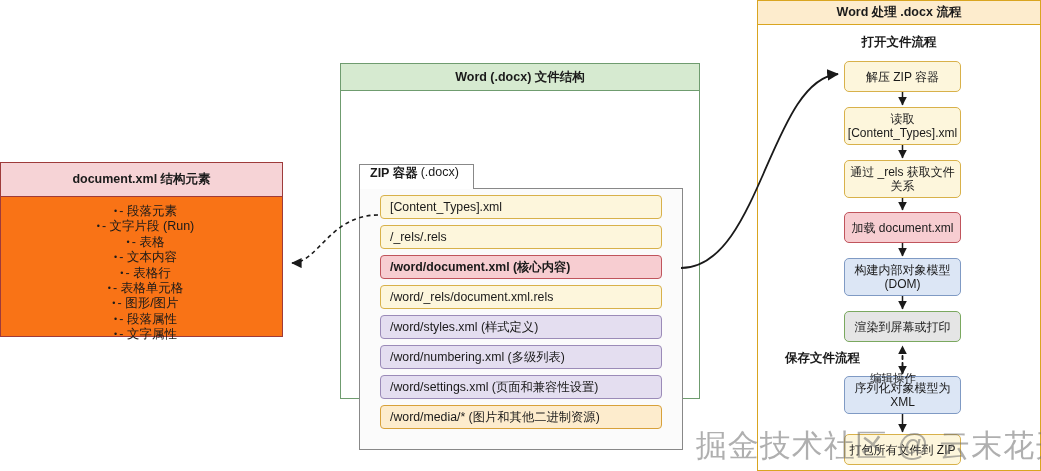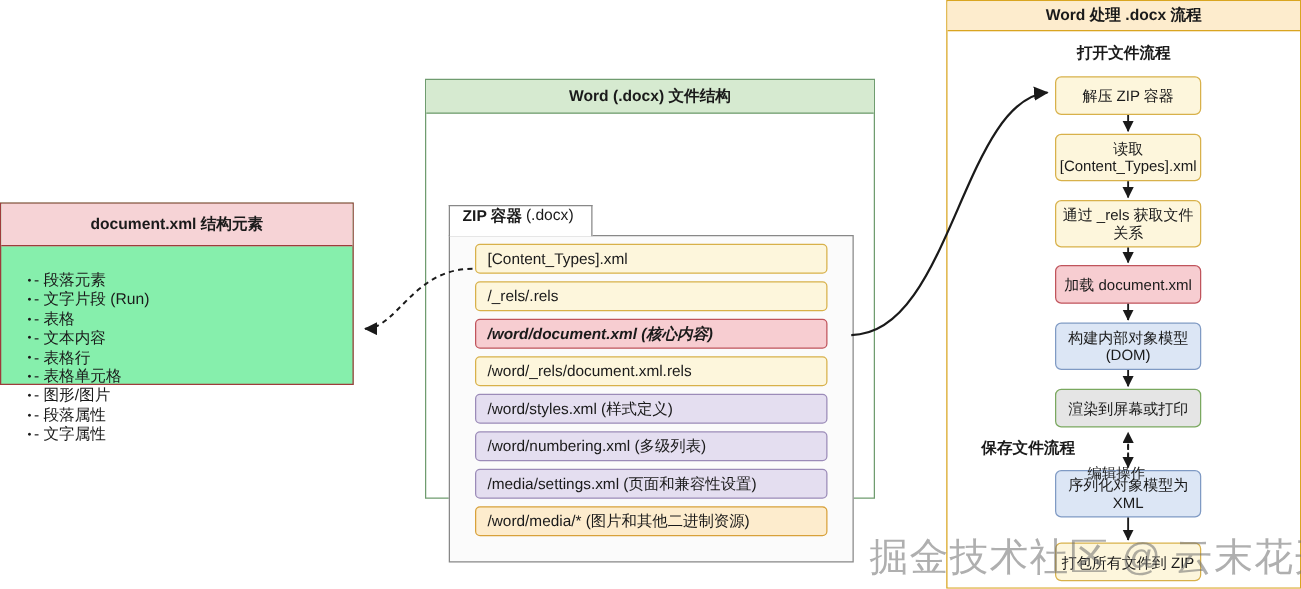--- a/index.html
+++ b/index.html
@@ -9,46 +9,46 @@
     color:#1a1a1a;
   }
   .panel{position:absolute;box-sizing:border-box;}
   .panel-header{
     box-sizing:border-box;width:100%;text-align:right;font-weight:bold;
     font-size:12.5px;line-height:1;display:flex;align-items:center;
     justify-content:center;
   }
 
   
-  #doc-struct{left:0;top:162px;width:283px;height:146px;
-    border:1.5px solid #9e3b3b;background:#86efac;}
+  #doc-struct{left:0;top:162px;width:283px;height:175px;
+    border:1.5px solid #9e3b3b;background:#f97316;}
   #doc-struct .panel-header{height:34px;background:#f6d3d6;
     border-bottom:1.5px solid #9e3b3b;}
-  #doc-struct ul{list-style:none;margin:13px;padding:7px 0 0 8px;}
+  #doc-struct ul{list-style:none;margin:0;padding:7px 0 0 8px;text-align:center;}
   #doc-struct li{font-size:12.5px;line-height:15.4px;white-space:nowrap;}
   #doc-struct li .bullet{font-size:9px;vertical-align:1px;margin-right:2px;}
 
   
   #docx-struct{left:340px;top:63px;width:360px;height:336px;
     border:1px solid #6f9c6f;background:#ffffff;}
   #docx-struct .panel-header{height:27px;background:#d6ead0;
     border-bottom:1px solid #6f9c6f;}
   #zip-box{position:absolute;left:18px;top:124px;width:324px;height:262px;
     border:1px solid #888888;background:#fbfbfb;box-sizing:border-box;}
   #zip-tab{position:absolute;left:18px;top:100px;min-width:115px;height:25px;
     border:1px solid #888888;border-bottom:none;background:#ffffff;
     box-sizing:border-box;display:flex;align-items:flex-start;padding:0 10px;
     font-size:12.5px;z-index:3;}
   #zip-tab b{font-weight:bold;margin-right:3px;}
   #zip-inner{position:absolute;left:0;top:0;width:100%;padding-top:6px;}
   .file-row{margin:0 auto 6px auto;width:282px;height:24px;border-radius:4px;
     box-sizing:border-box;display:flex;align-items:center;padding-left:9px;
     font-size:12.3px;white-space:nowrap;}
   .f-yellow{background:#fdf6dc;border:1px solid #d8b14a;}
-  .f-pink{background:#f7cdd1;border:1px solid #c0545c;font-weight:bold;font-style:italic;}
+  .f-pink{background:#f7cdd1;border:1px solid #c0545c;font-weight:bold;}
   .f-purple{background:#e4def0;border:1px solid #9b8bb8;}
   .f-orange{background:#fdeccd;border:1px solid #d8a13a;}
 
   
   #flow{left:757px;top:0;width:284px;height:471px;
     border:1.5px solid #d9a520;background:#ffffff;}
   #flow .panel-header{height:24px;background:#fdeccd;
     border-bottom:1.5px solid #d9a520;}
   .flow-heading{position:absolute;width:100%;text-align:center;
     font-weight:bold;font-size:12.5px;}
@@ -95,21 +95,21 @@
     <span>(.docx)</span>
   </div>
   <div id="zip-box">
     <div id="zip-inner">
         <div class="file-row f-yellow">[Content_Types].xml</div>
         <div class="file-row f-yellow">/_rels/.rels</div>
         <div class="file-row f-pink">/word/document.xml (核心内容)</div>
         <div class="file-row f-yellow">/word/_rels/document.xml.rels</div>
         <div class="file-row f-purple">/word/styles.xml (样式定义)</div>
         <div class="file-row f-purple">/word/numbering.xml (多级列表)</div>
-        <div class="file-row f-purple">/media/settings.xml (页面和兼容性设置)</div>
+        <div class="file-row f-purple">/word/settings.xml (页面和兼容性设置)</div>
         <div class="file-row f-orange">/word/media/* (图片和其他二进制资源)</div>
       </div>
   </div>
 </div>
 
 <div class="panel" id="flow">
   <div class="panel-header">Word 处理 .docx 流程</div>
 
   <div class="flow-heading" style="top:33px;">打开文件流程</div>
 

